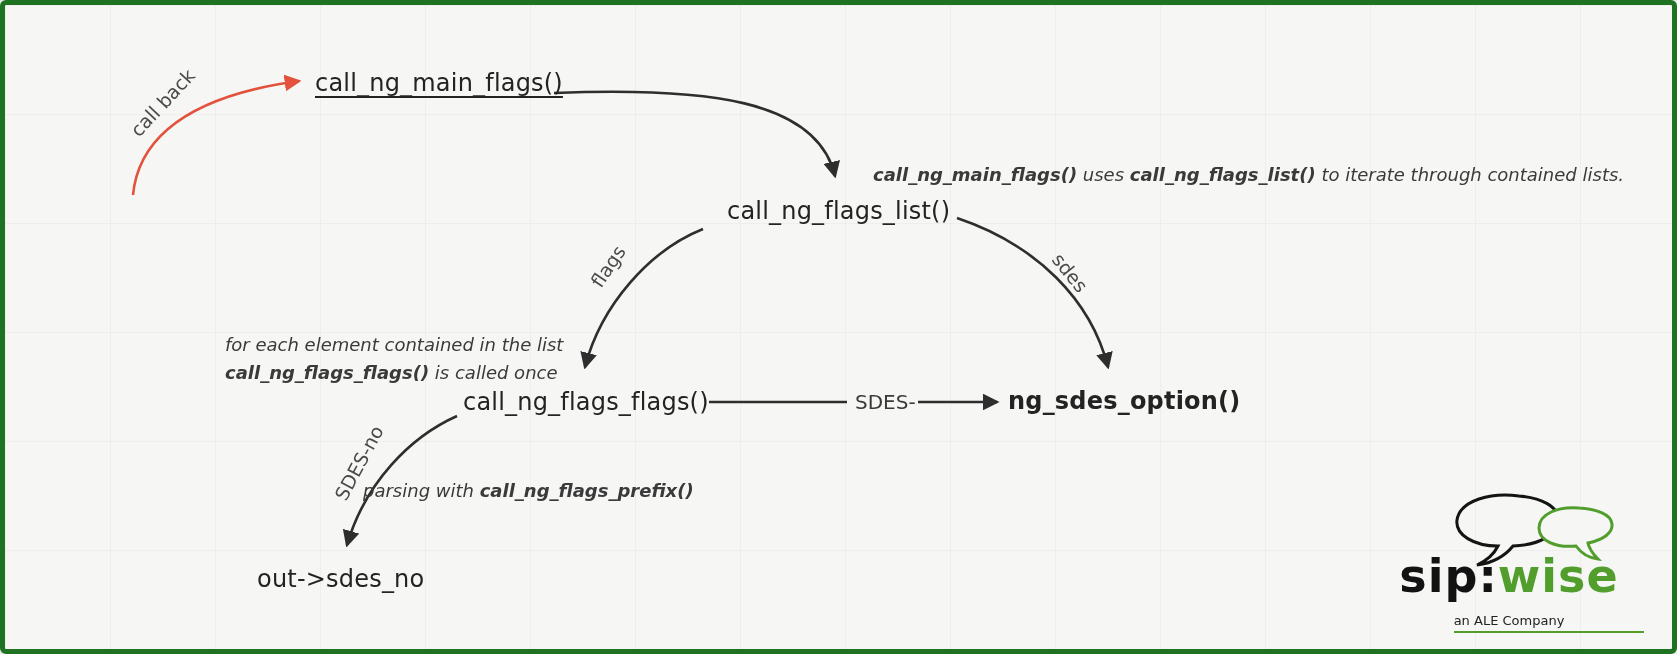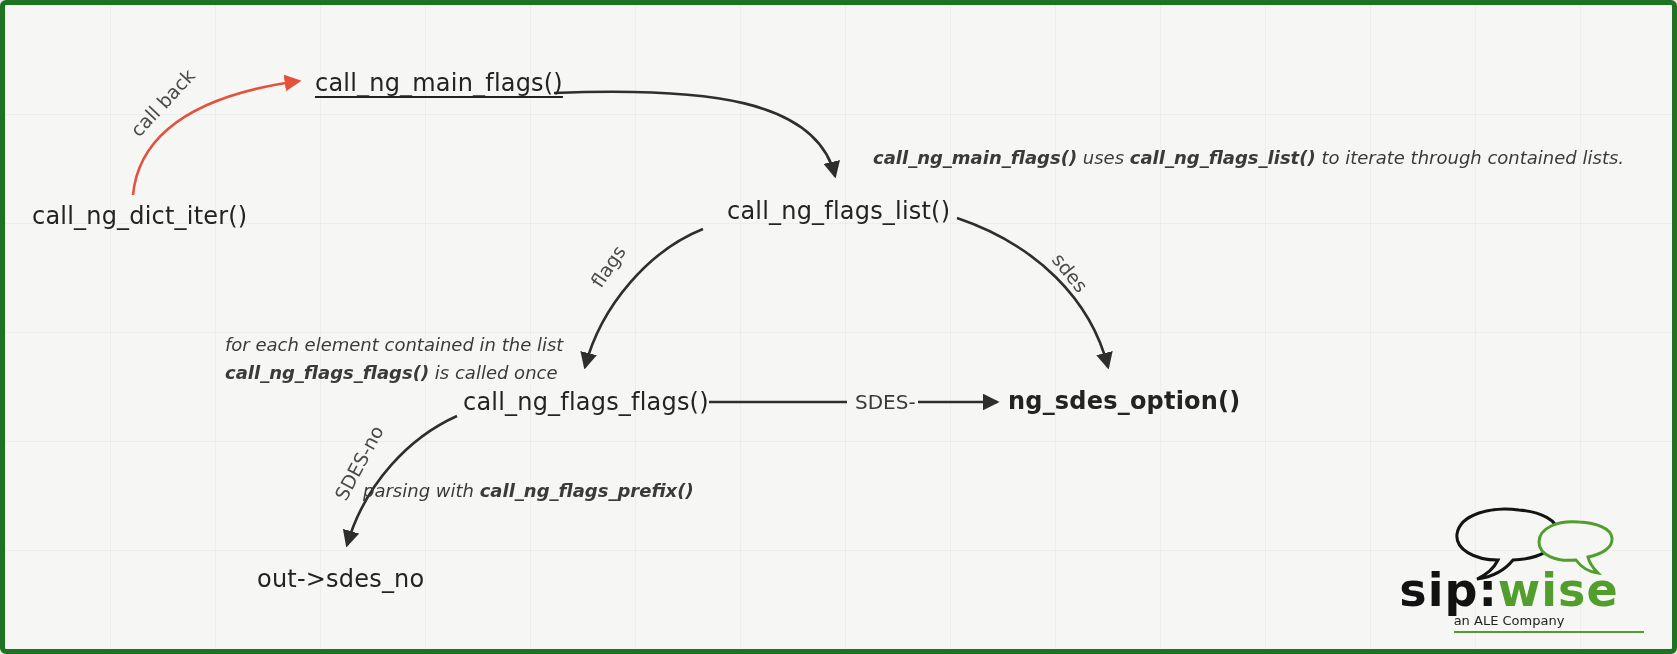--- a/index.html
+++ b/index.html
@@ -23,33 +23,33 @@
   .node { position:absolute; font-size:24px; color:#232323; white-space:nowrap; letter-spacing:0.2px; }
   .node-dict-iter   { left:27px;  top:197px; }
   .node-main-flags  { left:310px; top:64px; text-decoration:underline; text-underline-offset:5px; }
   .node-flags-list  { left:722px; top:192px; }
   .node-flags-flags { left:458px; top:383px; }
   .node-sdes-option { left:1003px; top:382px; font-weight:700; }
   .node-out-sdes-no { left:252px; top:560px; }
 
   .note { position:absolute; font-size:18px; font-style:italic; color:#3a3a3a; white-space:nowrap; line-height:28px; }
   .note b { font-weight:700; }
-  .note-main   { left:868px; top:139px; }
+  .note-main   { left:868px; top:156px; }
   .note-flags  { left:220px; top:326px; }
   .note-prefix { left:358px; top:472px; }
 
   .edge-label { font-size:19px; fill:#4a4a4a; font-family:"DejaVu Sans","Liberation Sans",sans-serif; }
   .edge-label-dash { font-size:20px; fill:#3a3a3a; }
 
   .logo { position:absolute; right:28px; bottom:16px; width:270px; text-align:center; }
   .logo-bubbles { display:block; margin:0 10px -14px auto; }
   .logo-text { font-weight:700; font-size:46px; line-height:44px; letter-spacing:1px; white-space:nowrap; }
   .logo-sip  { color:#121212; }
   .logo-wise { color:#519e2d; }
-  .logo-tagline { font-size:13px; color:#222; margin-top:1px; }
+  .logo-tagline { font-size:13px; color:#222; margin-top:15px; }
   .logo-rule { height:2px; background:#519e2d; width:190px; margin:3px 0 0 auto; }
 </style>
 </head>
 <body>
 
 <div class="canvas">
 
   <svg class="arrow-layer" width="1677" height="654" viewBox="0 0 1677 654">
     <defs>
       <marker id="arrow-black" viewBox="0 0 10 10" refX="8.5" refY="5" markerWidth="6.5" markerHeight="6.5" orient="auto-start-reverse">
@@ -72,21 +72,20 @@
     <text class="edge-label" transform="translate(1046,255) rotate(51)">sdes</text>
 
     <path d="M 704 397 L 842 397" fill="none" stroke="#2e2e2e" stroke-width="2.6"></path>
     <text class="edge-label edge-label-dash" x="850" y="404">SDES-</text>
     <path d="M 913 397 L 992 397" fill="none" stroke="#2e2e2e" stroke-width="2.6" marker-end="url(#arrow-black)"></path>
 
     <path d="M 452 411 C 405 432, 360 478, 342 540" fill="none" stroke="#2e2e2e" stroke-width="2.6" marker-end="url(#arrow-black)"></path>
     <text class="edge-label" transform="translate(341,497) rotate(-62)">SDES-no</text>
   </svg>
 
-  <div class="node node-dict-iter">call_ng_dict_iter()</div>
   <div class="node node-main-flags">call_ng_main_flags()</div>
   <div class="node node-flags-list">call_ng_flags_list()</div>
   <div class="node node-flags-flags">call_ng_flags_flags()</div>
   <div class="node node-sdes-option">ng_sdes_option()</div>
   <div class="node node-out-sdes-no">out-&gt;sdes_no</div>
 
   <div class="note note-main">
     <b>call_ng_main_flags()</b><span> uses </span><b>call_ng_flags_list()</b><span> to iterate through contained lists.</span>
   </div>
 

